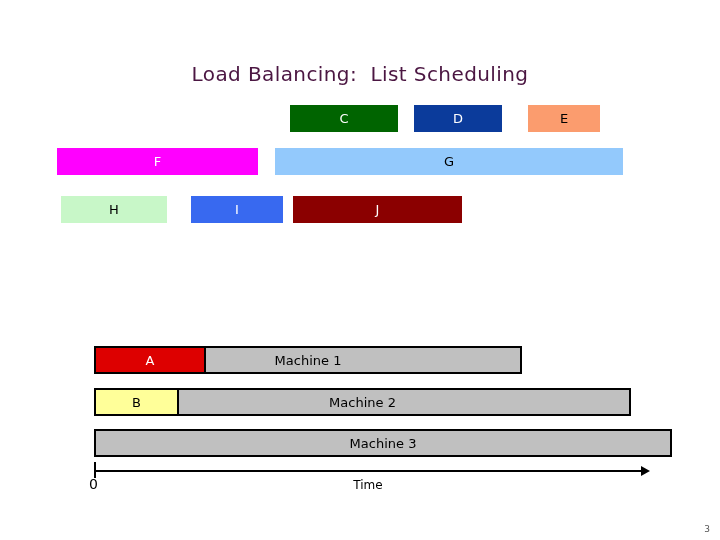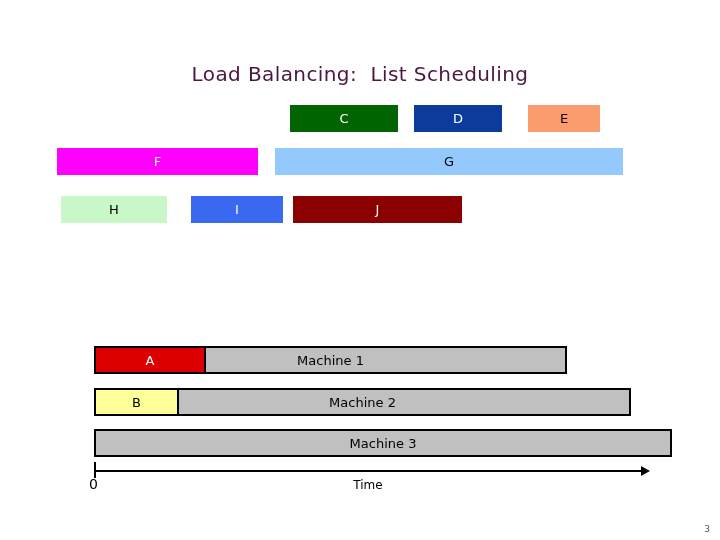--- a/index.html
+++ b/index.html
@@ -151,21 +151,21 @@
     </div>
 
     <div class="job" style="left:293px; top:196px; width:169px; height:27px; background:#8b0000; color:#ffffff;">
       <span>J</span>
     </div>
 
   </div>
 
   <div>
 
-    <div class="machine-row" style="left:94px; top:346px; width:473px; height:28px; background:#c0c0c0;">
+    <div class="machine-row" style="left:94px; top:346px; width:428px; height:28px; background:#c0c0c0;">
       <span class="machine-label">Machine 1</span>
     </div>
     <div class="machine-job" style="left:94px; top:346px; width:112px; height:28px; background:#dd0000; color:#ffffff;">
       <span>A</span>
     </div>
 
     <div class="machine-row" style="left:94px; top:388px; width:537px; height:28px; background:#c0c0c0;padding-left:32px;">
       <span class="machine-label">Machine 2</span>
     </div>
     <div class="machine-job" style="left:94px; top:388px; width:85px; height:28px; background:#ffff99; color:#000000;">

